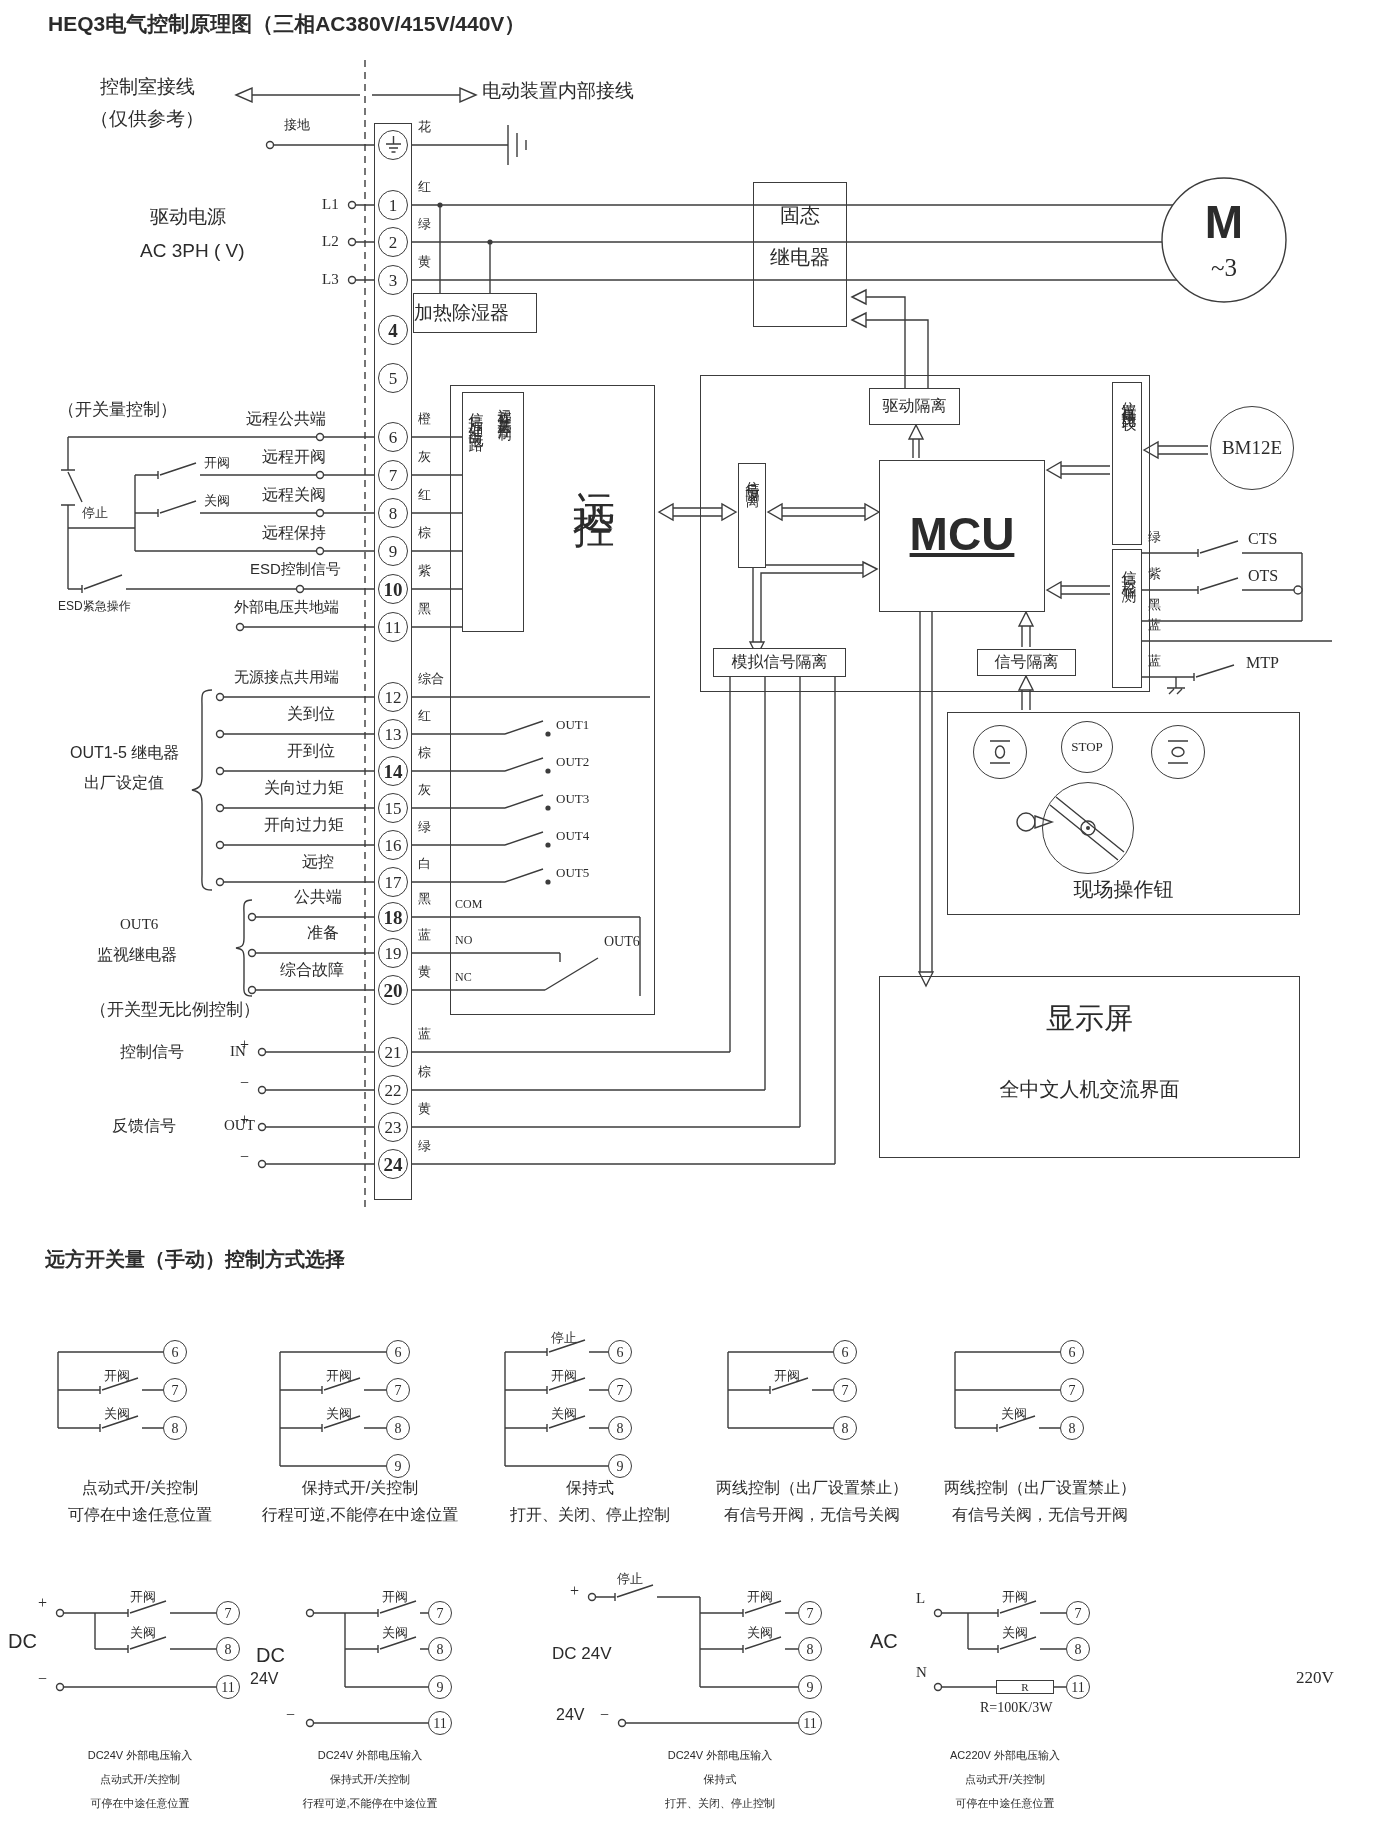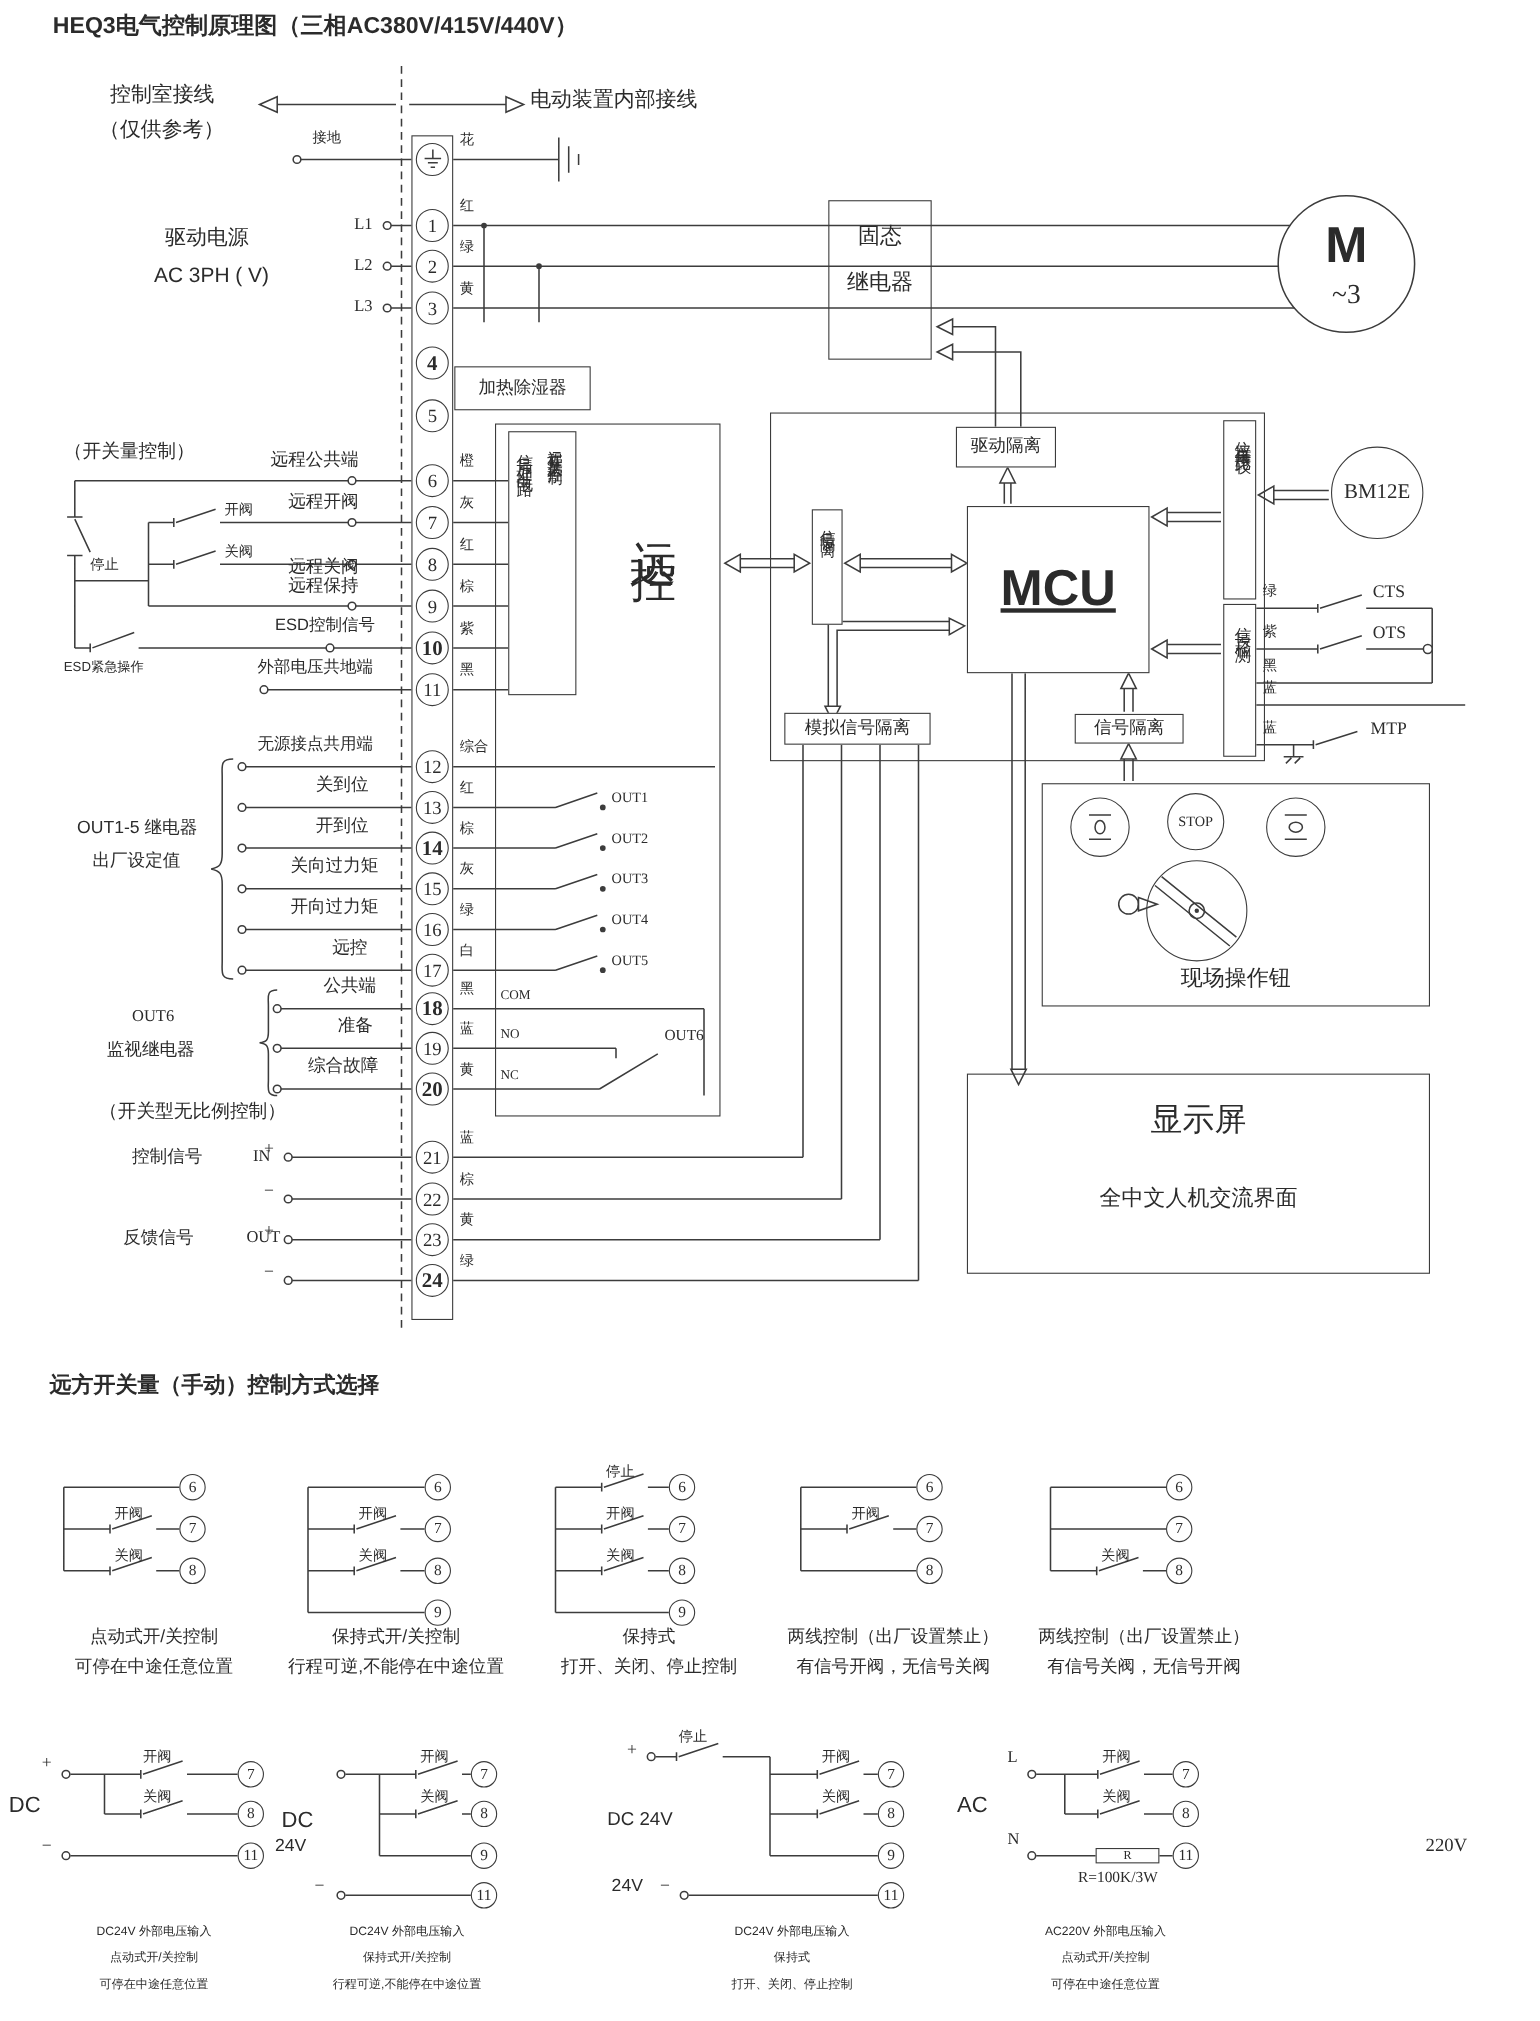--- a/index.html
+++ b/index.html
@@ -246,21 +246,21 @@
 
 <div class="t" style="left:284px;top:118px;font-size:13px;">接地</div>
 <div class="t ser" style="left:322px;top:196px;font-size:15px;">L1</div>
 <div class="t ser" style="left:322px;top:233px;font-size:15px;">L2</div>
 <div class="t ser" style="left:322px;top:271px;font-size:15px;">L3</div>
 <div class="t" style="left:150px;top:206px;font-size:19px;">驱动电源</div>
 <div class="t" style="left:140px;top:240px;font-size:19px;">AC 3PH ( V)</div>
 <div class="t" style="left:58px;top:400px;font-size:17px;">（开关量控制）</div>
 <div class="t" style="left:246px;top:410px;font-size:16px;">远程公共端</div>
 <div class="t" style="left:262px;top:448px;font-size:16px;">远程开阀</div>
-<div class="t" style="left:262px;top:507px;font-size:16px;text-align:center;">远程关阀</div>
+<div class="t" style="left:262px;top:486px;font-size:16px;text-align:center;">远程关阀</div>
 <div class="t" style="left:262px;top:524px;font-size:16px;">远程保持</div>
 <div class="t" style="left:250px;top:560px;font-size:15px;">ESD控制信号</div>
 <div class="t" style="left:234px;top:598px;font-size:15px;">外部电压共地端</div>
 <div class="t" style="left:204px;top:456px;font-size:13px;">开阀</div>
 <div class="t" style="left:204px;top:494px;font-size:13px;">关阀</div>
 <div class="t" style="left:82px;top:506px;font-size:13px;">停止</div>
 <div class="t" style="left:58px;top:600px;font-size:12px;">ESD紧急操作</div>
 <div class="t" style="left:234px;top:668px;font-size:15px;">无源接点共用端</div>
 <div class="t" style="left:287px;top:705px;font-size:16px;">关到位</div>
 <div class="t" style="left:287px;top:742px;font-size:16px;">开到位</div>
@@ -277,21 +277,21 @@
 <div class="t" style="left:90px;top:1000px;font-size:17px;">（开关型无比例控制）</div>
 <div class="t" style="left:120px;top:1043px;font-size:16px;">控制信号</div>
 <div class="t ser" style="left:230px;top:1043px;font-size:15px;">IN</div>
 <div class="t ser" style="left:240px;top:1036px;font-size:16px;">+</div>
 <div class="t ser" style="left:240px;top:1074px;font-size:16px;">−</div>
 <div class="t ser" style="left:240px;top:1111px;font-size:16px;">+</div>
 <div class="t ser" style="left:240px;top:1148px;font-size:16px;">−</div>
 <div class="t" style="left:112px;top:1117px;font-size:16px;">反馈信号</div>
 <div class="t ser" style="left:224px;top:1117px;font-size:15px;">OUT</div>
 
-<div class="box wbox" style="left:413px;top:293px;width:124px;height:40px;line-height:37px;text-align:center;font-size:16px;margin-top:40px;">加热除湿器</div>
+<div class="box wbox" style="left:413px;top:293px;width:124px;height:40px;line-height:37px;font-size:19px;">加热除湿器</div>
 <div class="box" style="left:753px;top:182px;width:94px;height:145px;"></div>
 <div class="t c" style="left:753px;top:204px;width:94px;font-size:20px;">固态</div>
 <div class="t c" style="left:753px;top:246px;width:94px;font-size:20px;">继电器</div>
 <div class="t c" style="left:1162px;top:196px;width:124px;font-size:46px;font-weight:600;">M</div>
 <div class="t c ser" style="left:1162px;top:254px;width:124px;font-size:25px;">~3</div>
 
 <div class="box" style="left:450px;top:385px;width:205px;height:630px;"></div>
 <div class="box wbox" style="left:462px;top:392px;width:62px;height:240px;"></div>
 <div class="vtx" style="left:466px;top:400px;height:226px;font-size:15px;">信号处理电路</div>
 <div class="vtx" style="left:496px;top:398px;height:230px;font-size:14px;letter-spacing:3px;">远程开关量控制</div>

